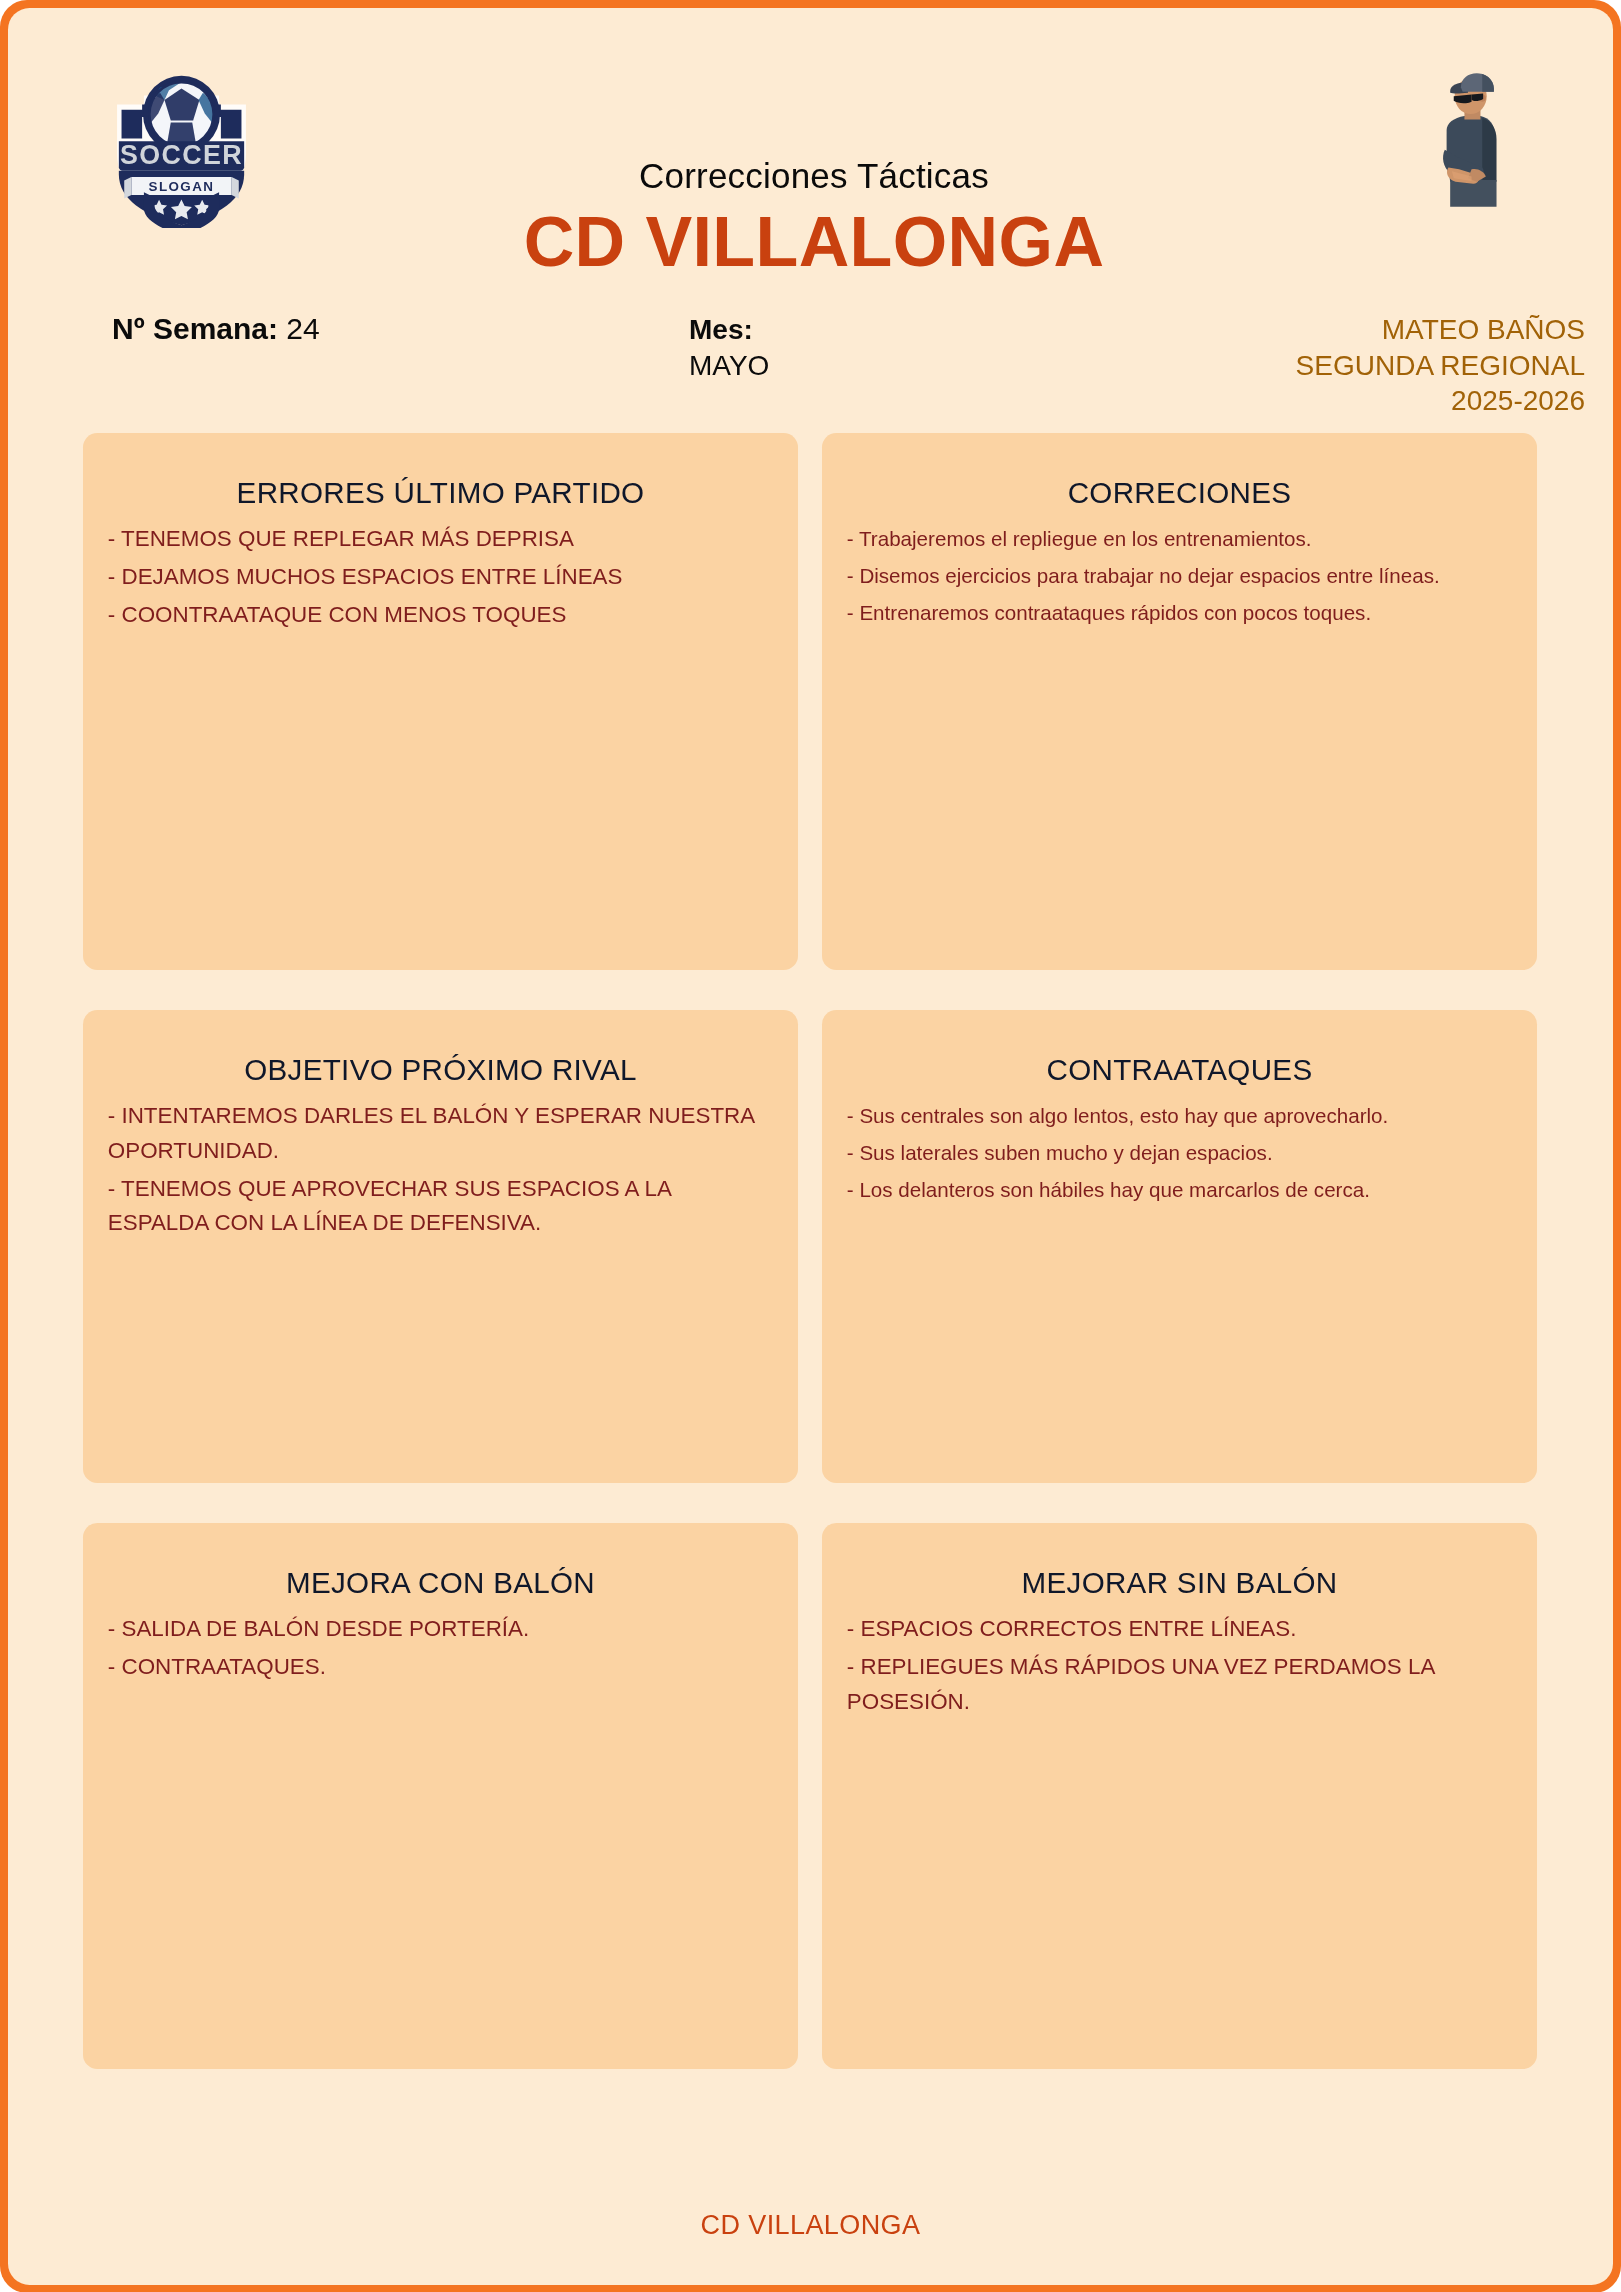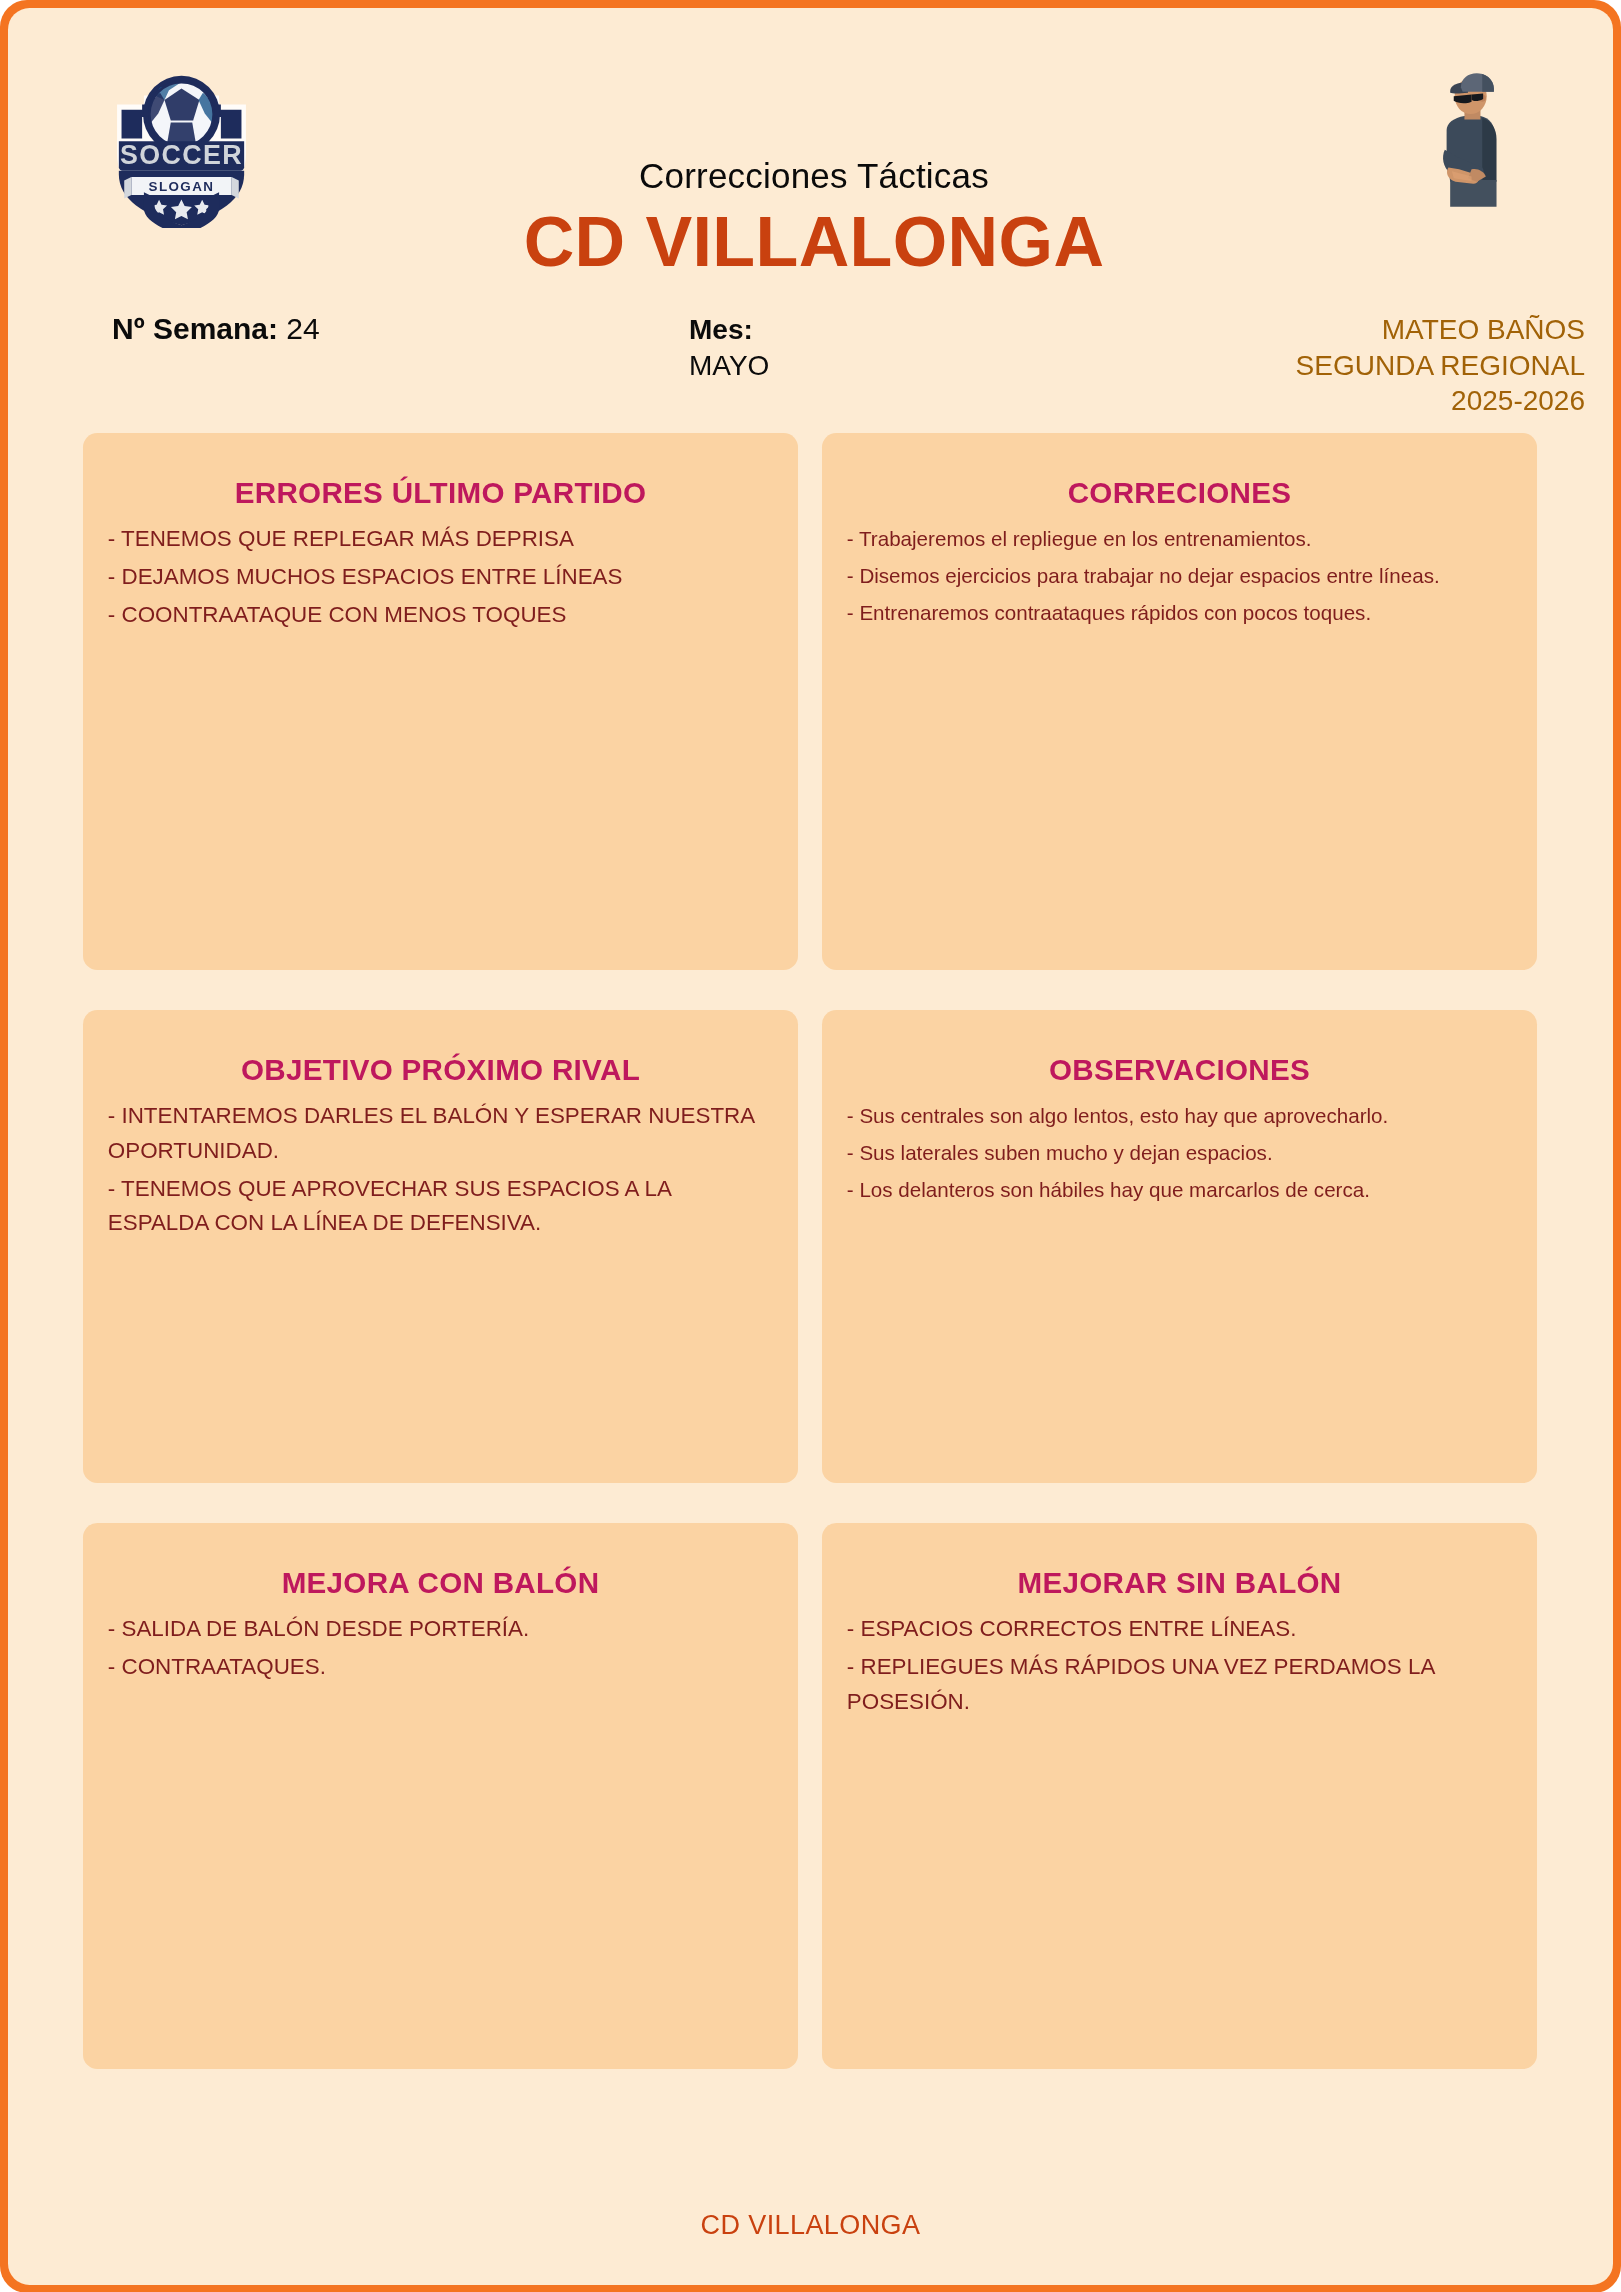--- a/index.html
+++ b/index.html
@@ -141,22 +141,22 @@
     box-sizing: border-box;
     padding: 23px 23px 23px 23px;
   }
   .card.h-600 { height: 537px; }
   .card.h-602 { height: 473px; }
   .card.h-610 { height: 546px; }
 
   .card-title {
     text-align: center;
     font-size: 29.6px;
-    font-weight: bold;
-    color: #be185d;
+    font-weight: normal;
+    color: #0f172a;
     letter-spacing: 0.3px;
     line-height: 1.2;
     margin: 19px 0 11.6px 0;
   }
 
   .card-body {
     font-size: 22.4px;
     color: #7f1d1d;
     line-height: 1.54;
     padding: 0 1.8px;
@@ -306,21 +306,21 @@
       <div class="row">
         <div class="card h-602">
           <div class="card-title">OBJETIVO PRÓXIMO RIVAL</div>
           <div class="card-body">
             <p>- INTENTAREMOS DARLES EL BALÓN Y ESPERAR NUESTRA OPORTUNIDAD.</p>
             <p>- TENEMOS QUE APROVECHAR SUS ESPACIOS A LA ESPALDA CON LA LÍNEA DE DEFENSIVA.</p>
           </div>
         </div>
 
         <div class="card h-602">
-          <div class="card-title">OBSERVACIONES</div>
+          <div class="card-title">CONTRAATAQUES</div>
           <div class="card-body small">
             <p>- Sus centrales son algo lentos, esto hay que aprovecharlo.</p>
             <p>- Sus laterales suben mucho y dejan espacios.</p>
             <p>- Los delanteros son hábiles hay que marcarlos de cerca.</p>
           </div>
         </div>
       </div>
 
       <div class="row">
         <div class="card h-610">

